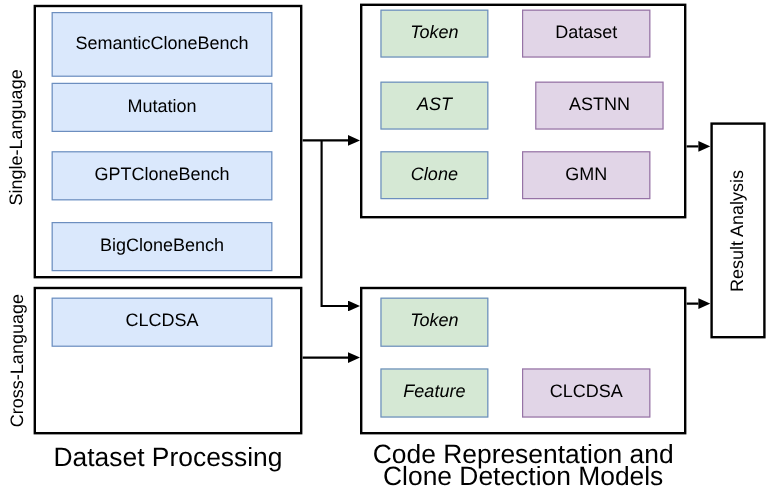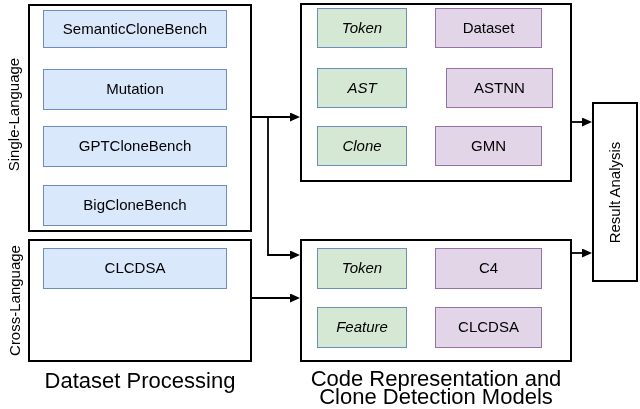--- a/index.html
+++ b/index.html
@@ -81,21 +81,21 @@
       <path d="M572,253 H582" marker-end="url(#ah)"></path>
     </g>
   </svg>
 
   <div class="vlabel" style="left:0;top:4;width:28px;height:228px">
     <span>Single-Language</span>
   </div>
 
   <div class="group" style="left:28px;top:4px;width:224px;height:228px"></div>
 
-  <div class="node blue" style="left:43px;top:10px;width:184px;height:38px">SemanticCloneBench</div>
+  <div class="node blue" style="left:43px;top:10px;width:184px;height:54px">SemanticCloneBench</div>
   <div class="node blue" style="left:43px;top:69px;width:184px;height:41px">Mutation</div>
   <div class="node blue" style="left:43px;top:126px;width:184px;height:41px">GPTCloneBench</div>
   <div class="node blue" style="left:43px;top:185px;width:184px;height:41px">BigCloneBench</div>
 
   <div class="vlabel" style="left:0;top:239px;width:28px;height:123px">
     <span>Cross-Language</span>
   </div>
 
   <div class="group" style="left:28px;top:239px;width:224px;height:123px"></div>
 
@@ -110,21 +110,20 @@
 
   <div class="node green" style="left:317px;top:68px;width:90px;height:40px">AST</div>
   <div class="node purple" style="left:446px;top:68px;width:107px;height:40px">ASTNN</div>
 
   <div class="node green" style="left:317px;top:126px;width:90px;height:40px">Clone</div>
   <div class="node purple" style="left:435px;top:126px;width:107px;height:40px">GMN</div>
 
   <div class="group" style="left:300px;top:239px;width:272px;height:123px"></div>
 
   <div class="node green" style="left:317px;top:248px;width:90px;height:41px">Token</div>
-  <div class="node purple" style="left:435px;top:248px;width:107px;height:41px">C4</div>
 
   <div class="node green" style="left:317px;top:307px;width:90px;height:41px">Feature</div>
   <div class="node purple" style="left:435px;top:307px;width:107px;height:41px">CLCDSA</div>
 
   <div class="caption" style="left:300px;top:370px;width:272px">
     <div>Code Representation and</div>
     <div>Clone Detection Models</div>
   </div>
 
   <div class="result-box" style="left:592px;top:102px;width:46px;height:180px">

